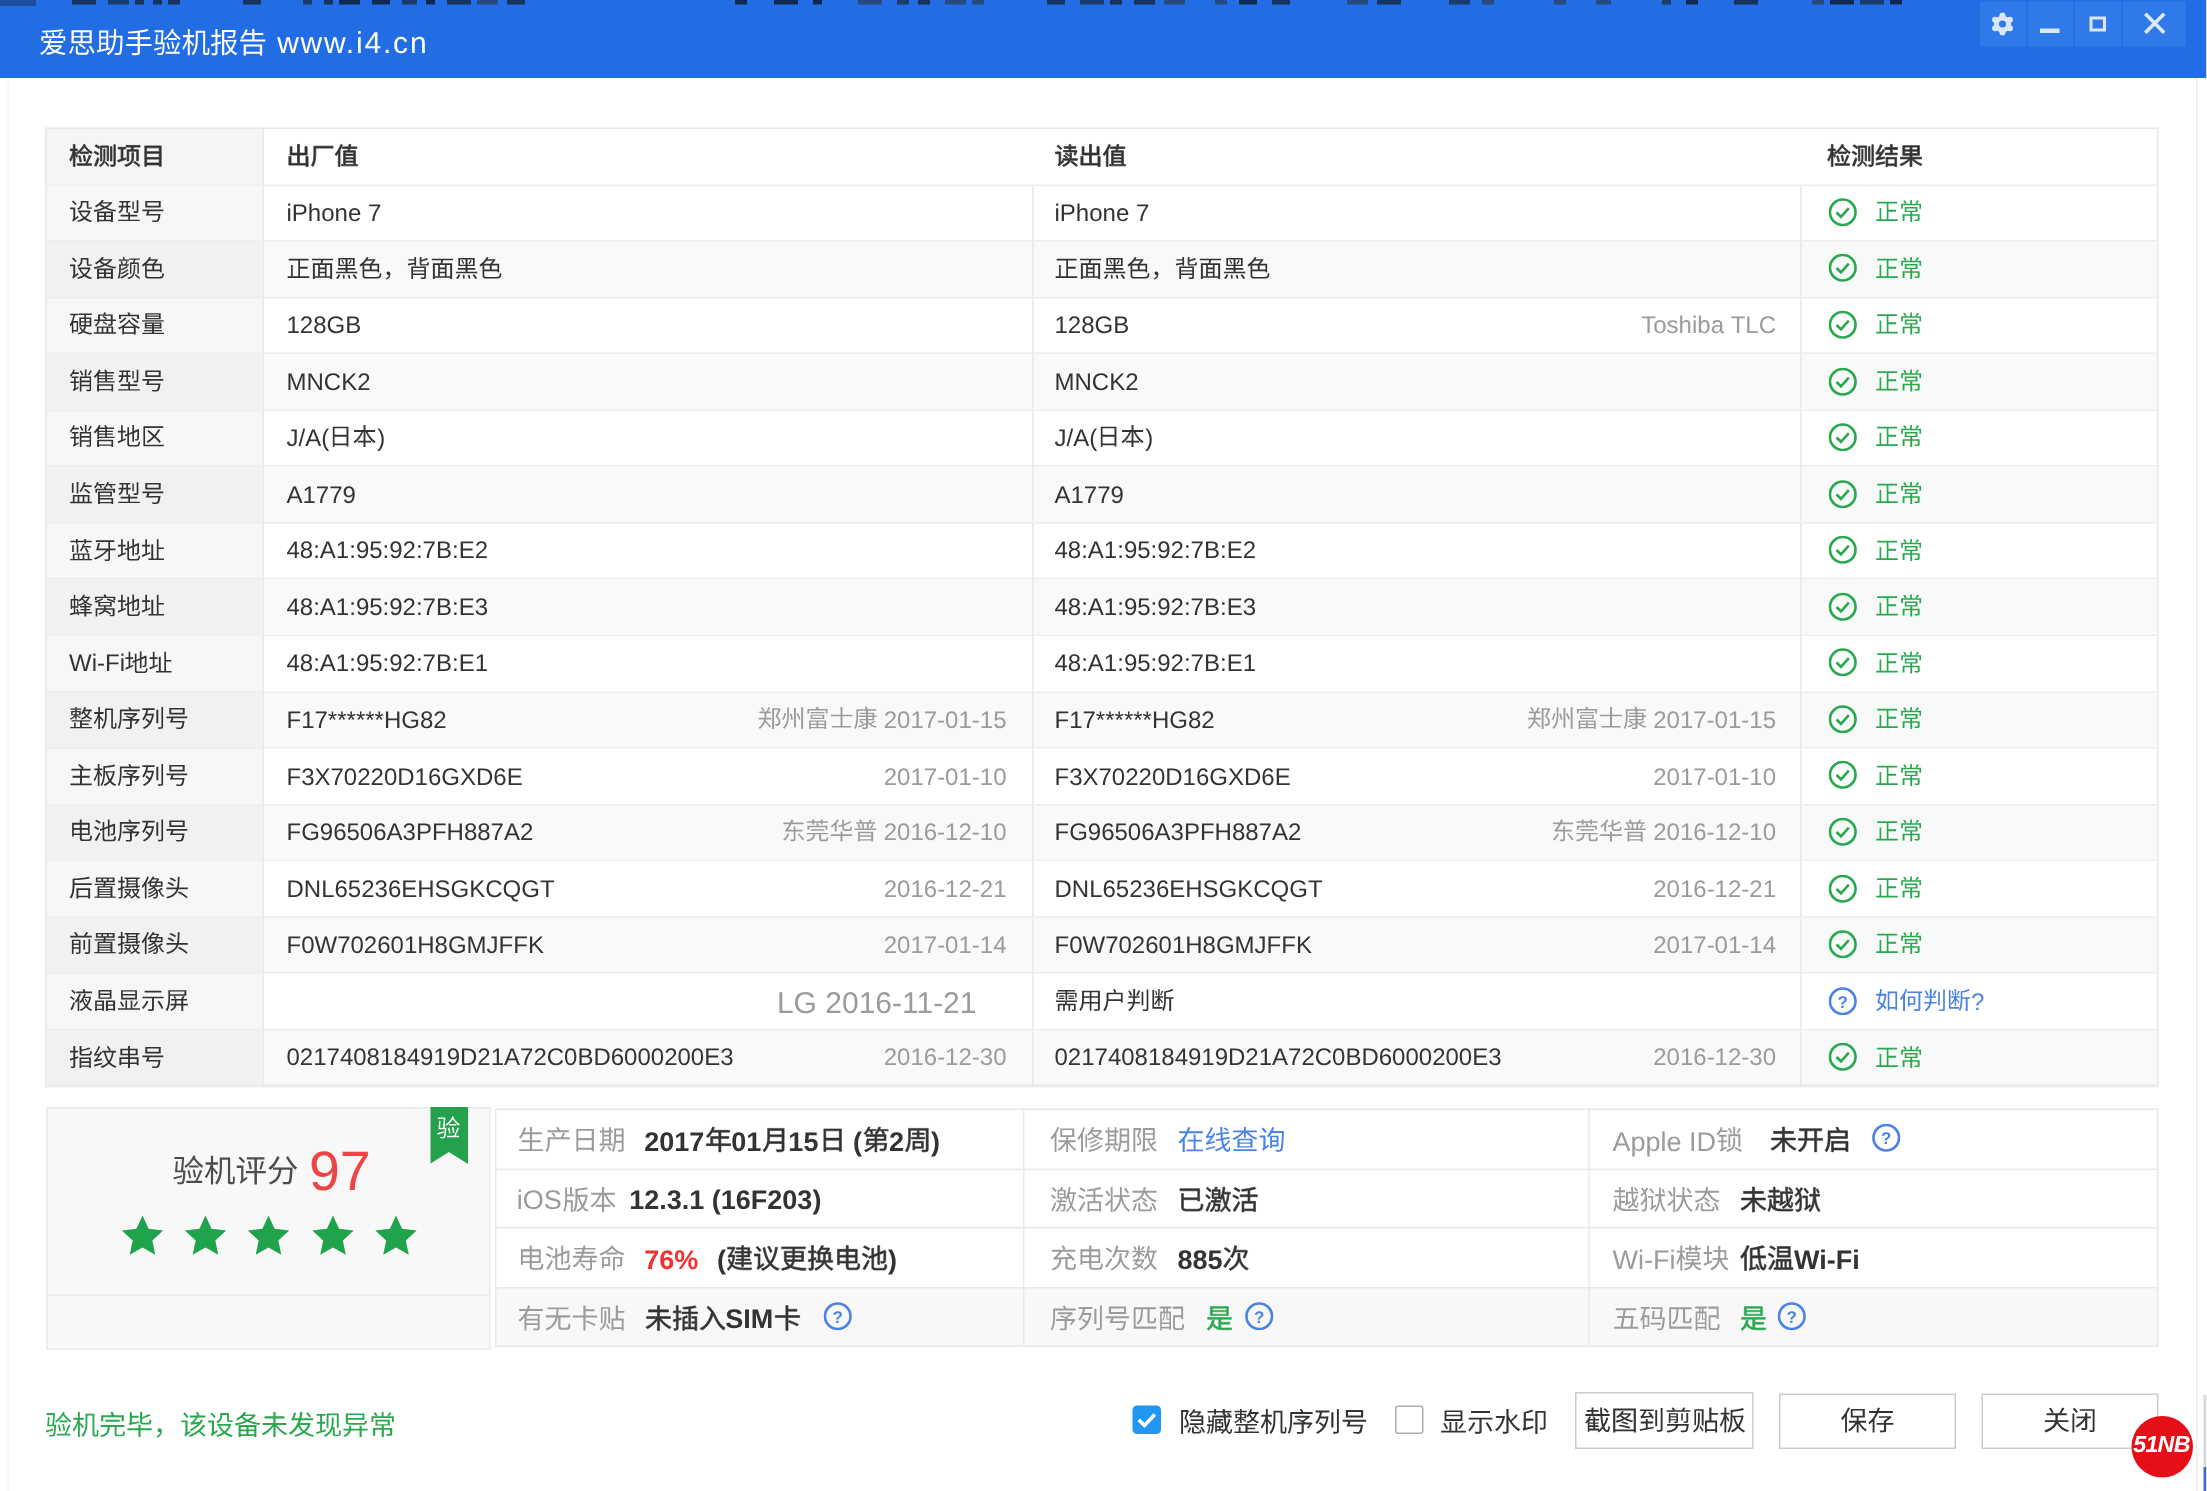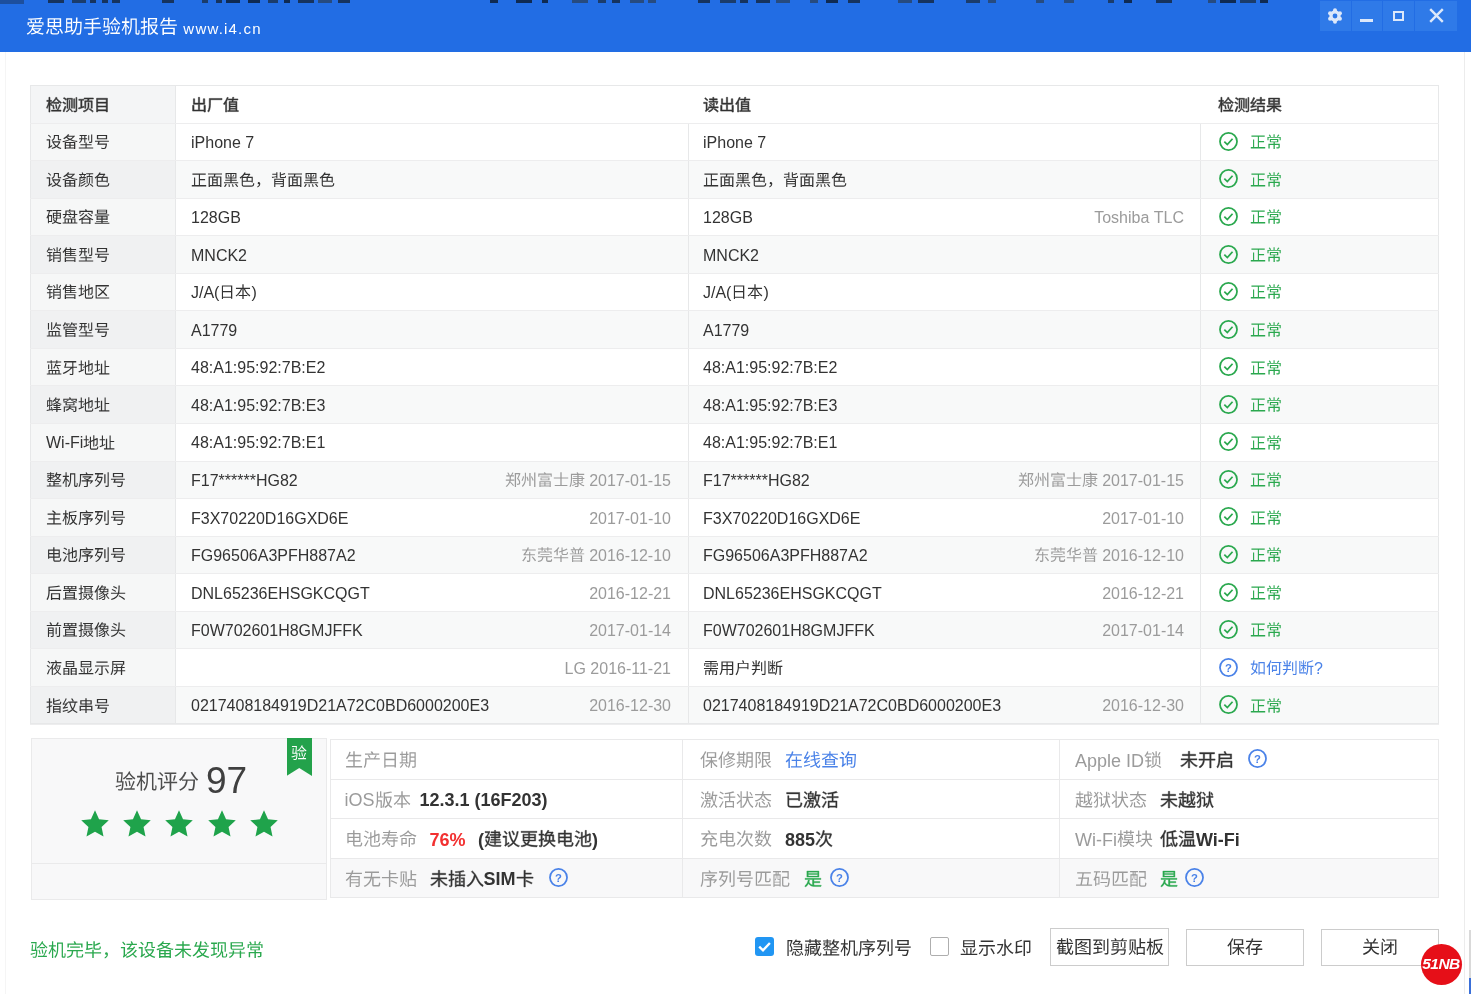--- a/index.html
+++ b/index.html
@@ -229,21 +229,21 @@
 <circle cx="3.06" cy="10.85" r="2"></circle>
         <circle cx="12.94" cy="10.85" r="2"></circle>
       </g>
 <circle cx="8" cy="8" r="2.4" fill="#2f7ae8"></circle>
     </svg>
 <div class="a" style="left:1360px;top:19.2px;width:13px;height:2.6px;background:#dce8fa"></div>
 <div class="a" style="left:1392.5px;top:10.5px;width:11px;height:10.5px;border:2px solid #dce8fa"></div>
 <svg class="a" style="left:1429px;top:8px" width="15" height="15" viewBox="0 0 15 15">
       <path d="M1.2 1.2 L13.8 13.8 M13.8 1.2 L1.2 13.8" stroke="#dce8fa" stroke-width="2.4"></path>
     </svg>
-<div class="t" style="left:26px;top:10.4px;font-size:15px;line-height:38px;color:#fff"><svg width="152.0" height="19" viewBox="0 0 152.0 19">
+<div class="t" style="left:26px;top:10.4px;font-size:20px;line-height:38px;color:#fff"><svg width="152.0" height="19" viewBox="0 0 152.0 19">
         <use href="#g7231" transform="translate(0.0 16.34) scale(0.19 -0.19)"></use>
         <use href="#g601D" transform="translate(19.0 16.34) scale(0.19 -0.19)"></use>
         <use href="#g52A9" transform="translate(38.0 16.34) scale(0.19 -0.19)"></use>
         <use href="#g624B" transform="translate(57.0 16.34) scale(0.19 -0.19)"></use>
         <use href="#g9A8C" transform="translate(76.0 16.34) scale(0.19 -0.19)"></use>
         <use href="#g673A" transform="translate(95.0 16.34) scale(0.19 -0.19)"></use>
         <use href="#g62A5" transform="translate(114.0 16.34) scale(0.19 -0.19)"></use>
         <use href="#g544A" transform="translate(133.0 16.34) scale(0.19 -0.19)"></use>
       </svg><span style="letter-spacing:1.2px">&nbsp;www.i4.cn</span></div>
 <div class="a" style="left:30px;top:85px;width:145px;height:37.5px;background:#f4f5f6"></div>
@@ -608,21 +608,21 @@
         <use href="#g6B63" transform="translate(0.0 13.76) scale(0.16 -0.16)"></use>
         <use href="#g5E38" transform="translate(16.0 13.76) scale(0.16 -0.16)"></use>
       </svg></div>
 <div class="t" style="left:46px;top:652.8px;font-size:16px;line-height:32px;color:#333"><svg width="80.0" height="16" viewBox="0 0 80.0 16">
         <use href="#g6DB2" transform="translate(0.0 13.76) scale(0.16 -0.16)"></use>
         <use href="#g6676" transform="translate(16.0 13.76) scale(0.16 -0.16)"></use>
         <use href="#g663E" transform="translate(32.0 13.76) scale(0.16 -0.16)"></use>
         <use href="#g793A" transform="translate(48.0 13.76) scale(0.16 -0.16)"></use>
         <use href="#g5C4F" transform="translate(64.0 13.76) scale(0.16 -0.16)"></use>
       </svg></div>
-<div class="t" style="right:800px;top:652.8px;font-size:16px;line-height:32px;color:#9b9b9b"><span>LG&nbsp;2016-11-21</span></div>
+<div class="t" style="right:820px;top:652.8px;font-size:20px;line-height:32px;color:#9b9b9b"><span>LG&nbsp;2016-11-21</span></div>
 <div class="t" style="left:703px;top:652.8px;font-size:16px;line-height:32px;color:#333"><svg width="80.0" height="16" viewBox="0 0 80.0 16">
         <use href="#g9700" transform="translate(0.0 13.76) scale(0.16 -0.16)"></use>
         <use href="#g7528" transform="translate(16.0 13.76) scale(0.16 -0.16)"></use>
         <use href="#g6237" transform="translate(32.0 13.76) scale(0.16 -0.16)"></use>
         <use href="#g5224" transform="translate(48.0 13.76) scale(0.16 -0.16)"></use>
         <use href="#g65AD" transform="translate(64.0 13.76) scale(0.16 -0.16)"></use>
       </svg></div>
 <div class="a" style="left:1219px;top:657.7px"><svg width="19" height="19" viewBox="0 0 18.5 18.5" style="vertical-align:-4px">
         <circle cx="9.25" cy="9.25" r="8.3" fill="none" stroke="#4a82e8" stroke-width="1.7"></circle>
         <text x="9.25" y="13.4" text-anchor="middle" font-family="Liberation Sans,sans-serif" font-size="11" font-weight="bold" fill="#4a82e8">?</text>
@@ -656,21 +656,21 @@
 <div class="a" style="left:286.5px;top:738px;width:25.5px;height:38px;background:#23a24b;clip-path:polygon(0 0,100% 0,100% 100%,50% 79%,0 100%)"></div>
 <div class="t" style="left:291px;top:737.5px;font-size:16px;line-height:32px;color:#fff"><svg width="16.0" height="16" viewBox="0 0 16.0 16">
         <use href="#g9A8C" transform="translate(0.0 13.76) scale(0.16 -0.16)"></use>
       </svg></div>
 <div class="t" style="left:114.5px;top:761.2px;font-size:21px;line-height:42px;color:#4d4d4d"><svg width="84.0" height="21" viewBox="0 0 84.0 21">
         <use href="#g9A8C" transform="translate(0.0 18.06) scale(0.21 -0.21)"></use>
         <use href="#g673A" transform="translate(21.0 18.06) scale(0.21 -0.21)"></use>
         <use href="#g8BC4" transform="translate(42.0 18.06) scale(0.21 -0.21)"></use>
         <use href="#g5206" transform="translate(63.0 18.06) scale(0.21 -0.21)"></use>
       </svg></div>
-<div class="t" style="left:206px;top:744.2px;font-size:37px;line-height:74px;color:#404040"><span>97</span></div>
+<div class="t" style="left:206px;top:744.2px;font-size:37px;line-height:74px;color:#ef4444"><span>97</span></div>
 <svg class="a" style="left:80px;top:809.5px" width="30" height="30" viewBox="0 0 30 30">
       <polygon points="15.0,0.3 19.06,9.22 28.79,10.32 21.56,16.93 23.52,26.53 15.0,21.7 6.48,26.53 8.44,16.93 1.21,10.32 10.94,9.22" fill="#1fa34b"></polygon>
     </svg>
 <svg class="a" style="left:122.19999999999999px;top:809.5px" width="30" height="30" viewBox="0 0 30 30">
       <polygon points="15.0,0.3 19.06,9.22 28.79,10.32 21.56,16.93 23.52,26.53 15.0,21.7 6.48,26.53 8.44,16.93 1.21,10.32 10.94,9.22" fill="#1fa34b"></polygon>
     </svg>
 <svg class="a" style="left:164.4px;top:809.5px" width="30" height="30" viewBox="0 0 30 30">
       <polygon points="15.0,0.3 19.06,9.22 28.79,10.32 21.56,16.93 23.52,26.53 15.0,21.7 6.48,26.53 8.44,16.93 1.21,10.32 10.94,9.22" fill="#1fa34b"></polygon>
     </svg>
 <svg class="a" style="left:206.6px;top:809.5px" width="30" height="30" viewBox="0 0 30 30">
@@ -685,20 +685,31 @@
 <div class="a" style="left:329.5px;top:818.2px;width:1109.0px;height:1px;background:#e9e9ea"></div>
 <div class="a" style="left:329.5px;top:857.9px;width:1109.0px;height:1px;background:#e9e9ea"></div>
 <div class="a" style="left:682px;top:739px;width:1px;height:158.5px;background:#e9e9ea"></div>
 <div class="a" style="left:1059px;top:739px;width:1px;height:158.5px;background:#e9e9ea"></div>
 <div class="t" style="left:344.5px;top:742.5px;font-size:18px;line-height:36px;color:#9b9b9b"><svg width="72.0" height="18" viewBox="0 0 72.0 18">
         <use href="#g751F" transform="translate(0.0 15.48) scale(0.18 -0.18)"></use>
         <use href="#g4EA7" transform="translate(18.0 15.48) scale(0.18 -0.18)"></use>
         <use href="#g65E5" transform="translate(36.0 15.48) scale(0.18 -0.18)"></use>
         <use href="#g671F" transform="translate(54.0 15.48) scale(0.18 -0.18)"></use>
       </svg></div>
+<div class="t" style="left:429.5px;top:742.5px;font-size:18px;line-height:36px;color:#333;font-weight:700"><span>2017</span><svg class="bd2" width="18.0" height="18" viewBox="0 0 18.0 18">
+        <use href="#g5E74" transform="translate(0.0 15.48) scale(0.18 -0.18)"></use>
+      </svg><span>01</span><svg class="bd2" width="18.0" height="18" viewBox="0 0 18.0 18">
+        <use href="#g6708" transform="translate(0.0 15.48) scale(0.18 -0.18)"></use>
+      </svg><span>15</span><svg class="bd2" width="18.0" height="18" viewBox="0 0 18.0 18">
+        <use href="#g65E5" transform="translate(0.0 15.48) scale(0.18 -0.18)"></use>
+      </svg><span>&nbsp;(</span><svg class="bd2" width="18.0" height="18" viewBox="0 0 18.0 18">
+        <use href="#g7B2C" transform="translate(0.0 15.48) scale(0.18 -0.18)"></use>
+      </svg><span>2</span><svg class="bd2" width="18.0" height="18" viewBox="0 0 18.0 18">
+        <use href="#g5468" transform="translate(0.0 15.48) scale(0.18 -0.18)"></use>
+      </svg><span>)</span></div>
 <div class="t" style="left:344.5px;top:782.1px;font-size:18px;line-height:36px;color:#9b9b9b"><span>iOS</span><svg width="36.0" height="18" viewBox="0 0 36.0 18">
         <use href="#g7248" transform="translate(0.0 15.48) scale(0.18 -0.18)"></use>
         <use href="#g672C" transform="translate(18.0 15.48) scale(0.18 -0.18)"></use>
       </svg></div>
 <div class="t" style="left:419.5px;top:782.1px;font-size:18px;line-height:36px;color:#333;font-weight:700"><span>12.3.1 (16F203)</span></div>
 <div class="t" style="left:344.5px;top:821.8px;font-size:18px;line-height:36px;color:#9b9b9b"><svg width="72.0" height="18" viewBox="0 0 72.0 18">
         <use href="#g7535" transform="translate(0.0 15.48) scale(0.18 -0.18)"></use>
         <use href="#g6C60" transform="translate(18.0 15.48) scale(0.18 -0.18)"></use>
         <use href="#g5BFF" transform="translate(36.0 15.48) scale(0.18 -0.18)"></use>
         <use href="#g547D" transform="translate(54.0 15.48) scale(0.18 -0.18)"></use>

